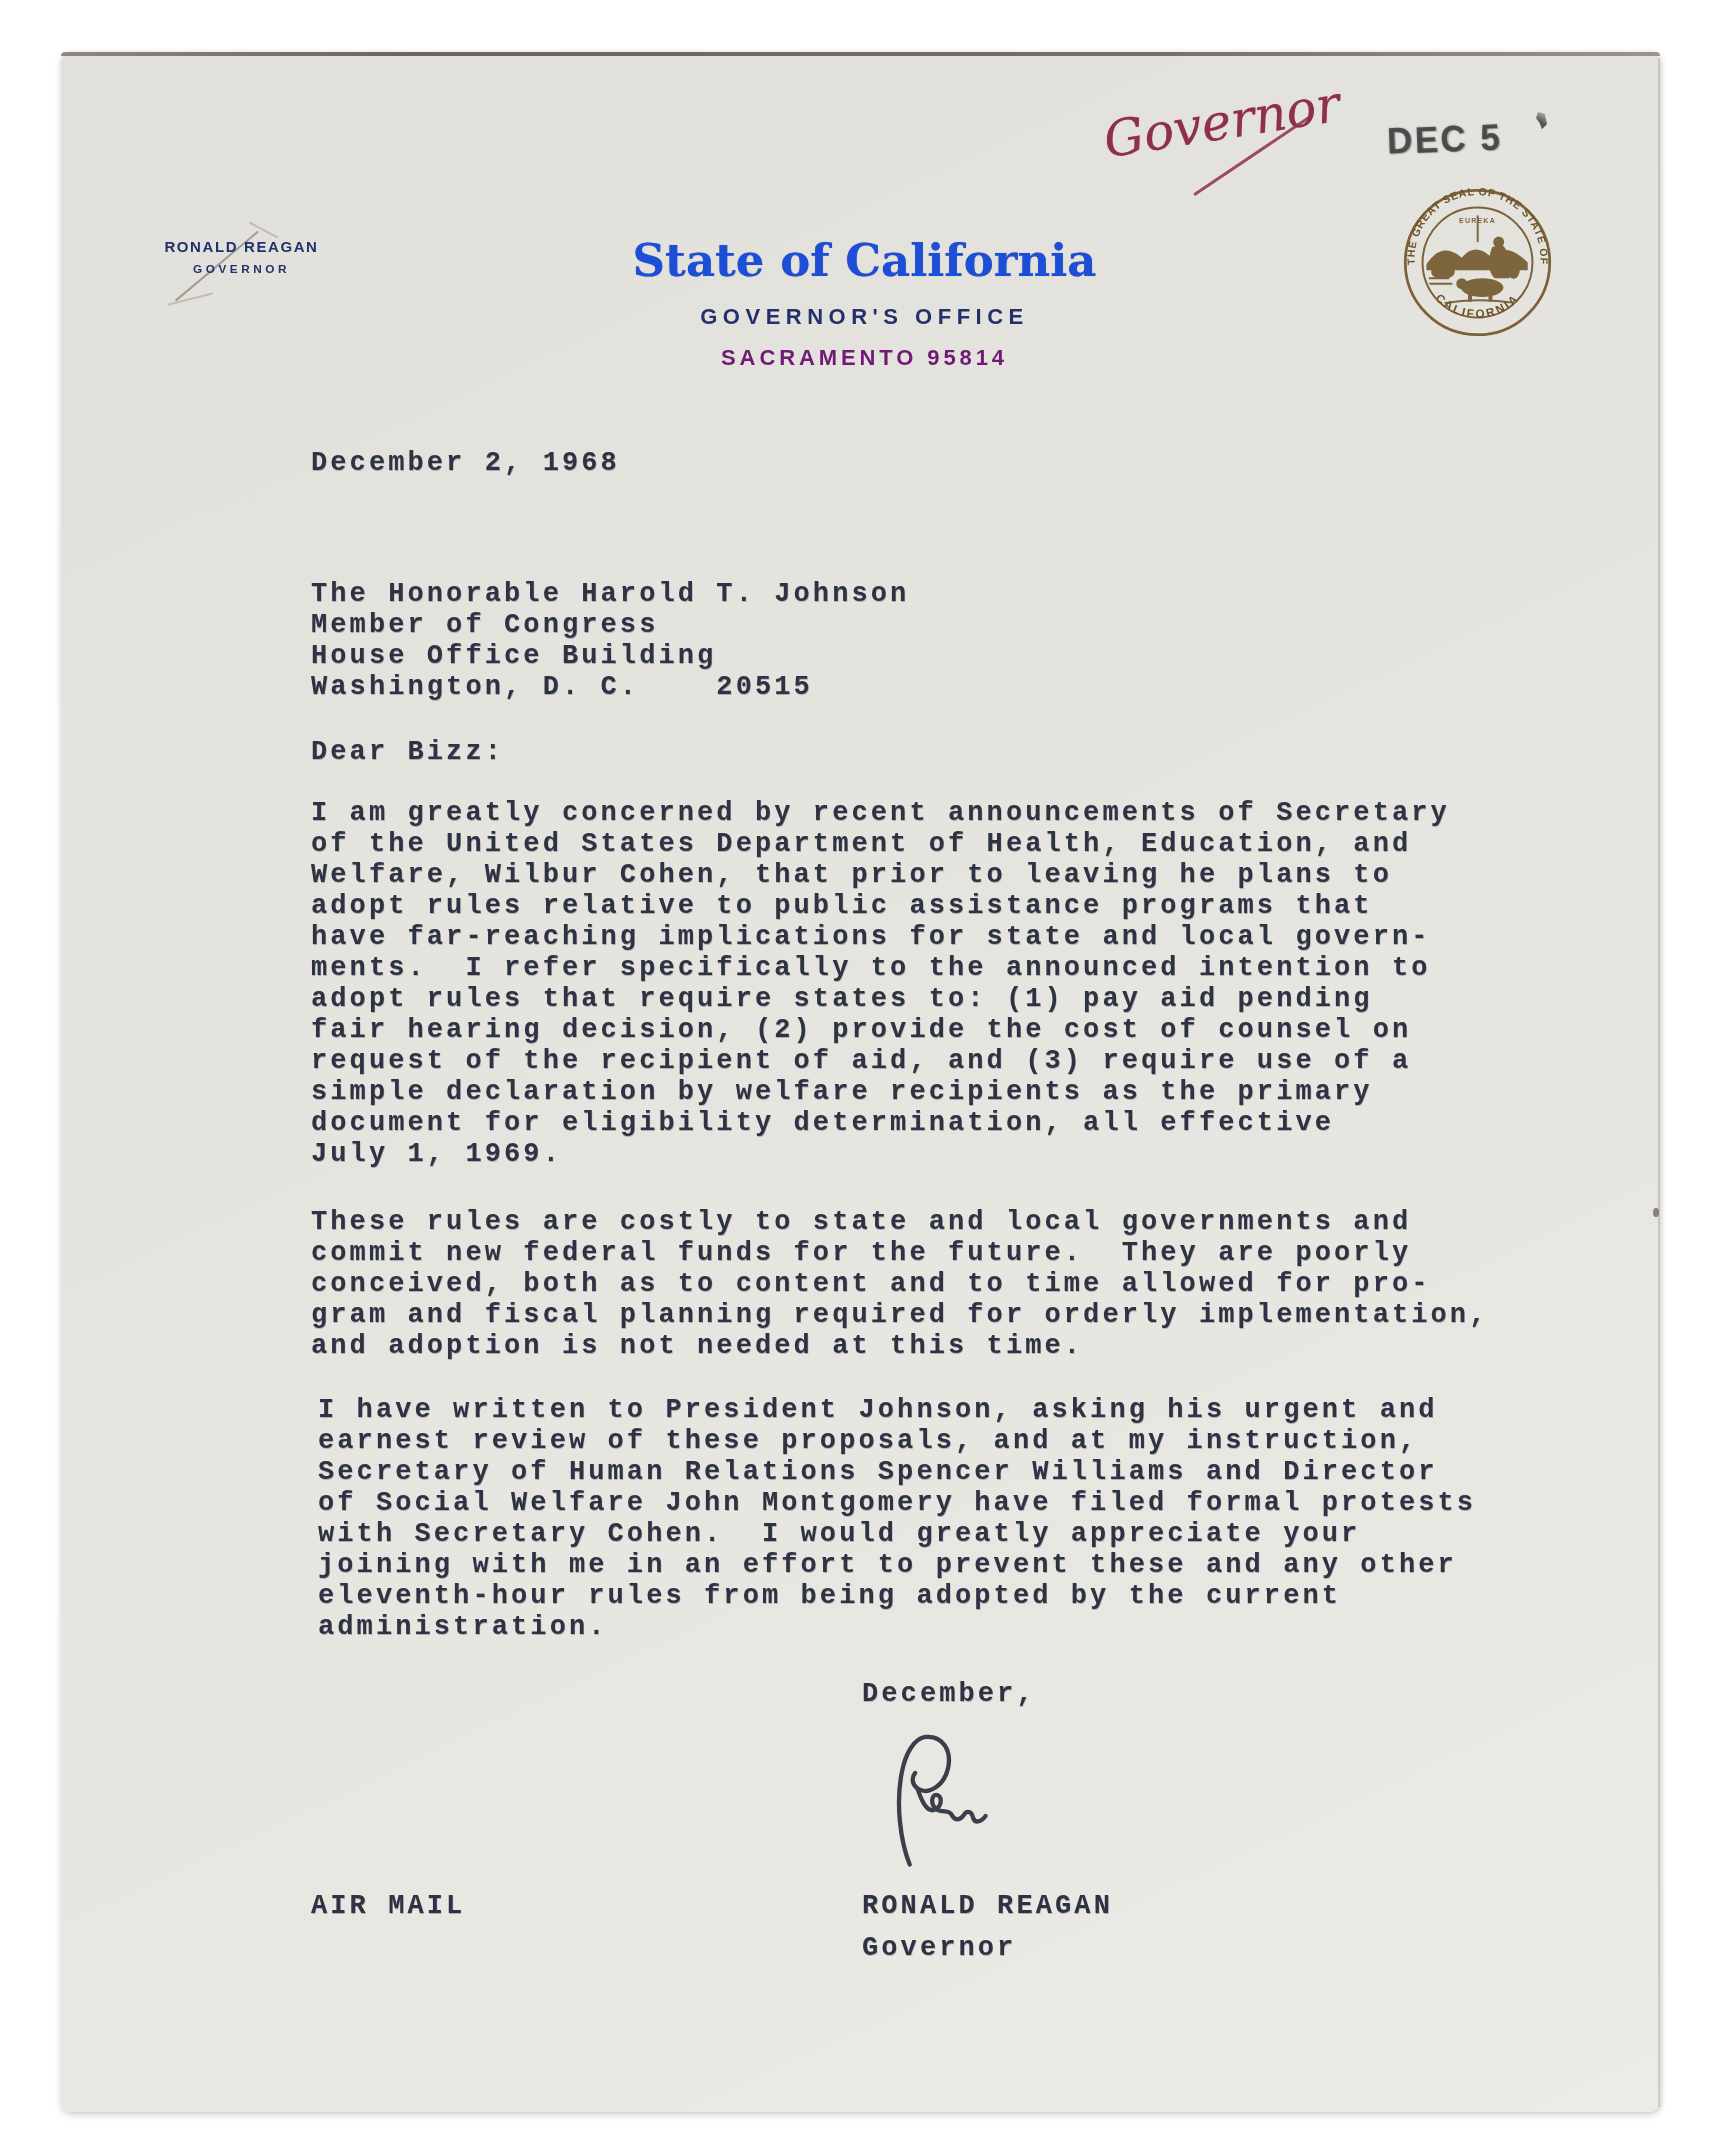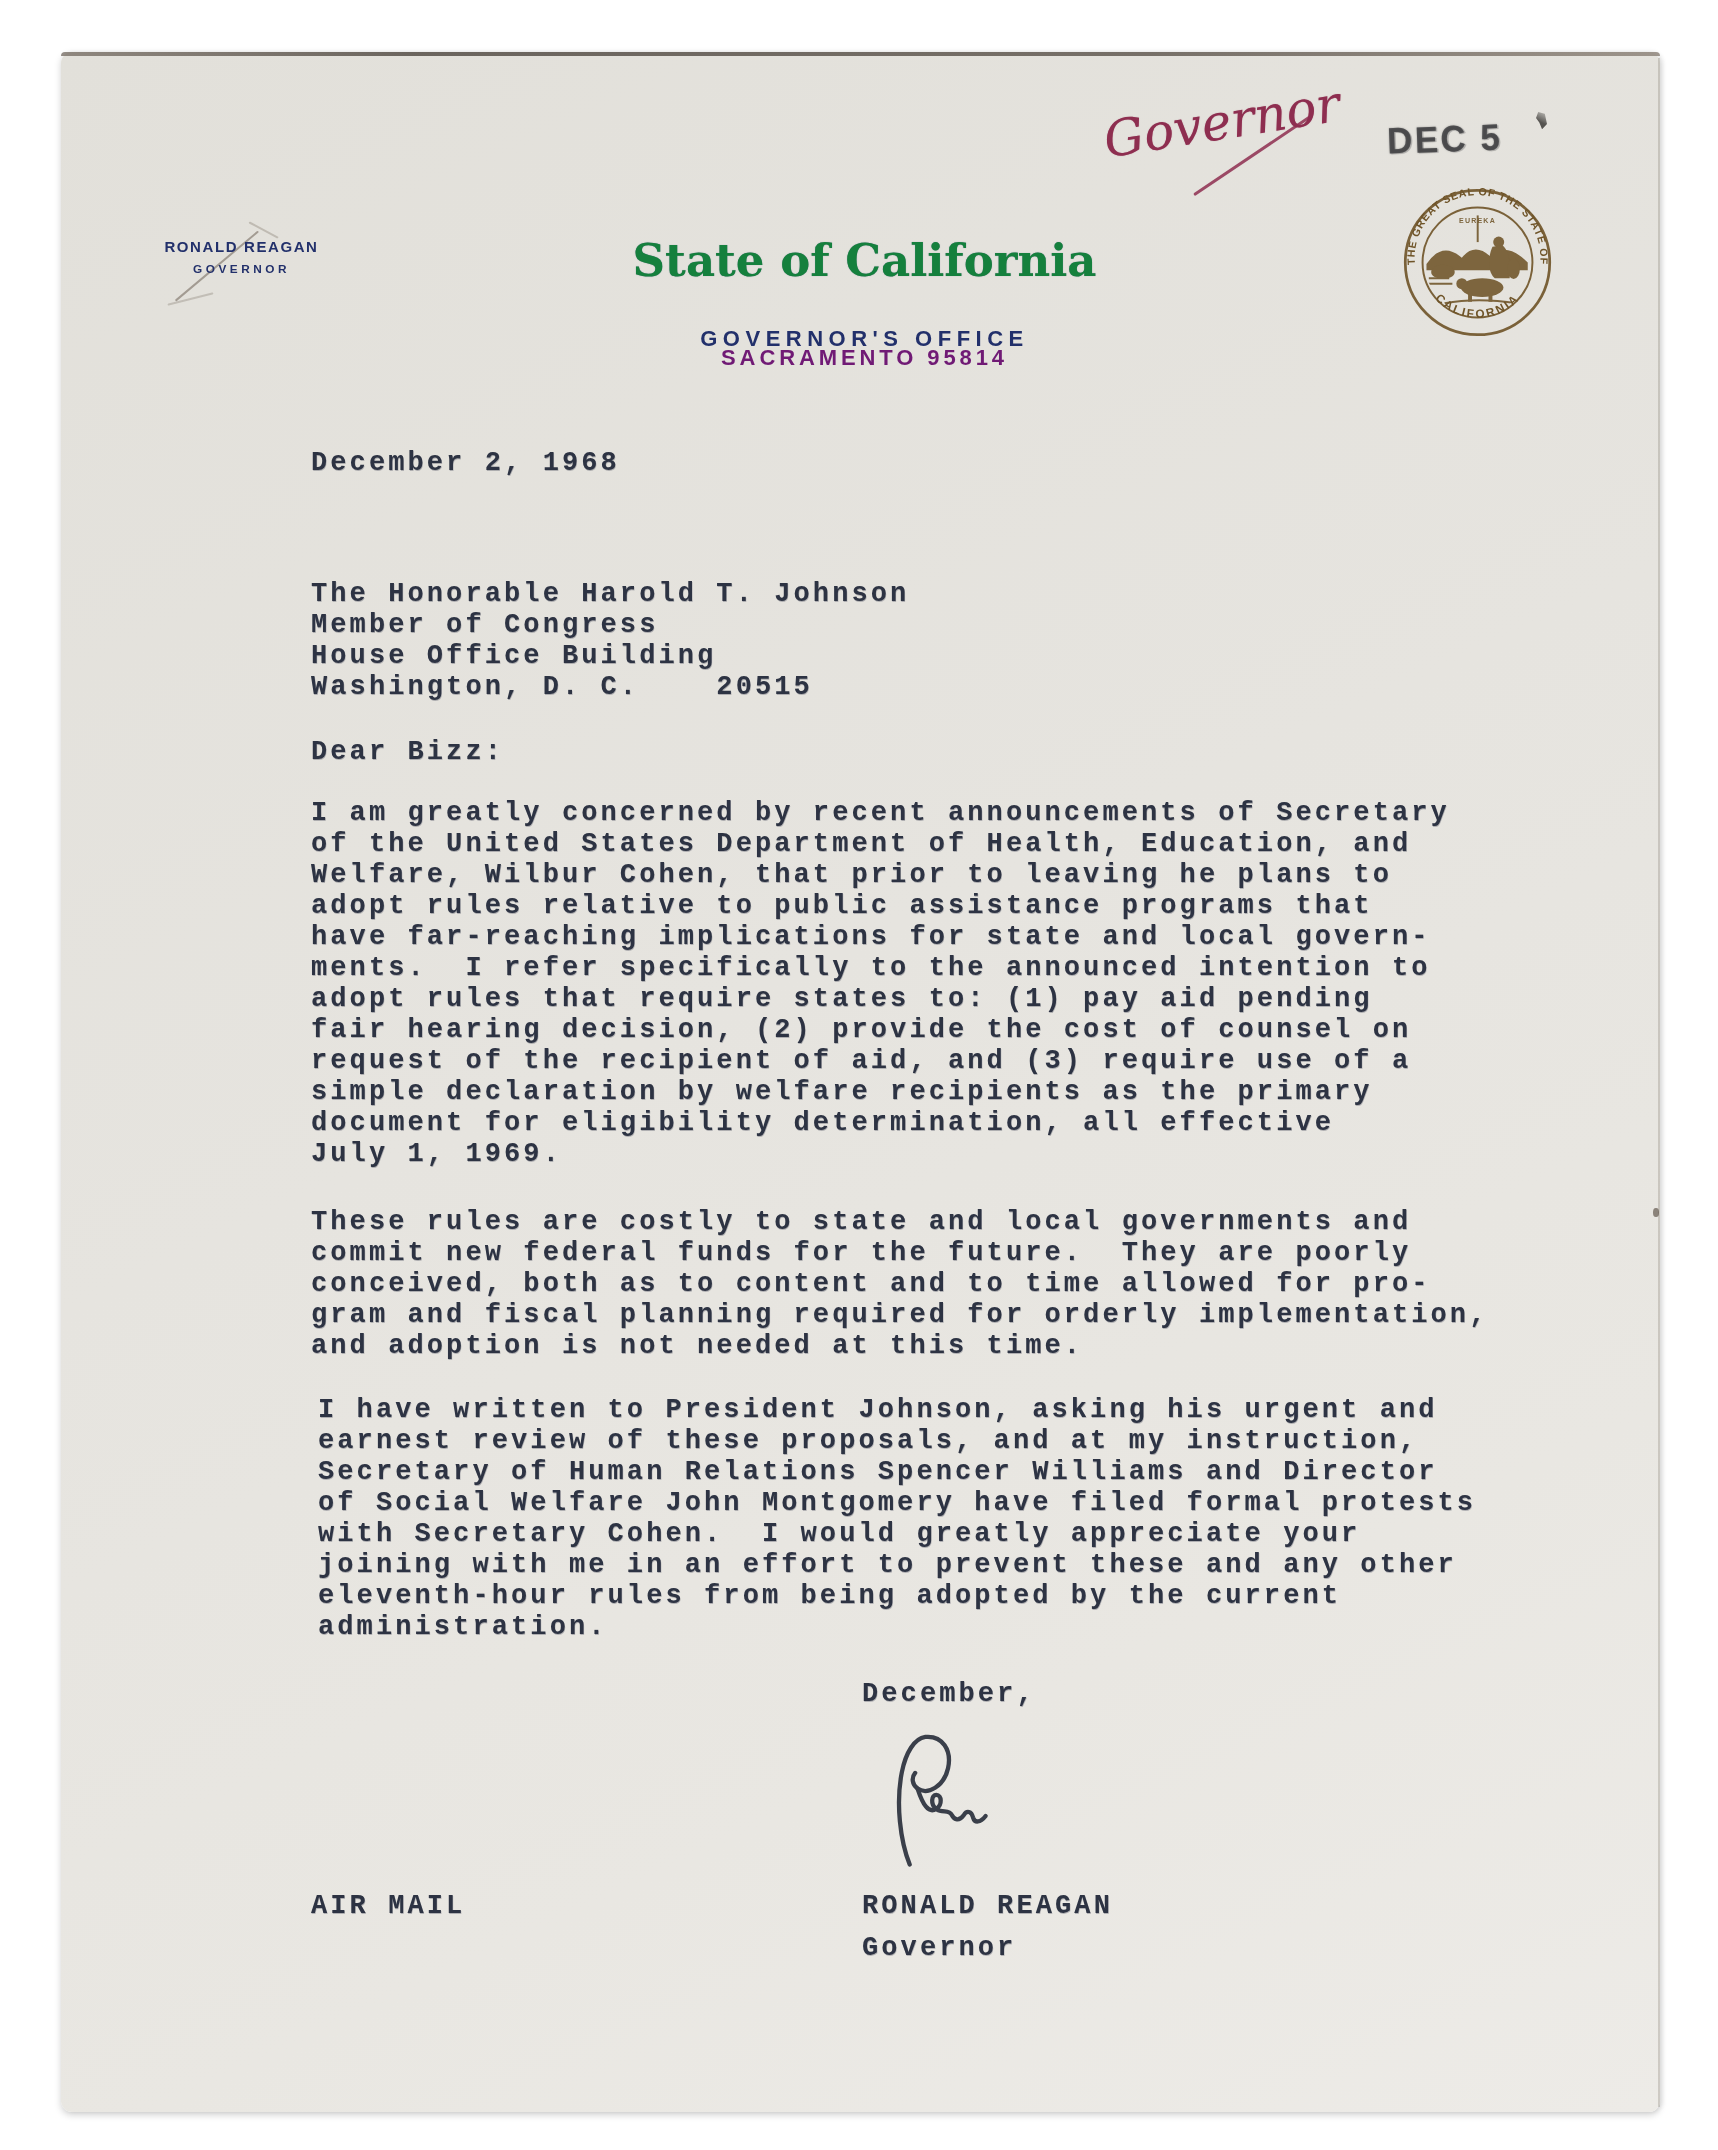--- a/index.html
+++ b/index.html
@@ -36,26 +36,26 @@
     position:absolute;left:157px;top:238px;width:169px;text-align:center;
     font-size:15px;font-weight:700;letter-spacing:1.6px;color:#22306b;
   }
   .lh-title{
     position:absolute;left:157px;top:262px;width:169px;text-align:center;
     font-size:11.8px;font-weight:700;letter-spacing:3.5px;color:#22306b;
   }
   .lh-state{
     position:absolute;left:566px;top:234px;width:597px;text-align:center;
     font-family:"DejaVu Serif","Liberation Serif",serif;
-    font-size:45px;font-weight:700;color:#15803d;
+    font-size:45px;font-weight:700;color:#1d4ed8;
     text-shadow:0 0 0.8px rgba(31,42,96,.5);
   }
   .lh-office{
     position:absolute;left:566px;top:304px;width:597px;text-align:center;
-    font-size:22px;font-weight:700;letter-spacing:5.5px;color:#22306b;margin-top:22px;
+    font-size:22px;font-weight:700;letter-spacing:5.5px;color:#22306b;
   }
   .lh-city{
     position:absolute;left:566px;top:345px;width:597px;text-align:center;
     font-size:22px;font-weight:700;letter-spacing:3.9px;color:#701a75;
   }
   
   .note-governor{
     position:absolute;left:1103px;top:93px;
     font-family:"DejaVu Serif","Liberation Serif",serif;font-style:italic;
     font-size:50px;color:#8e2e50;transform:rotate(-9deg);

